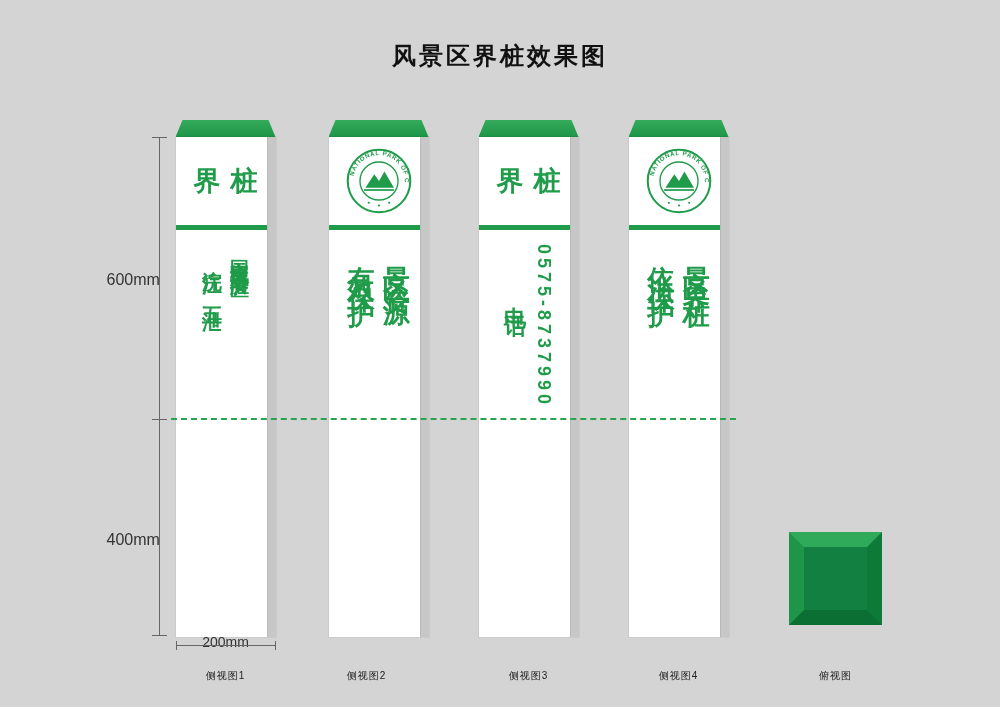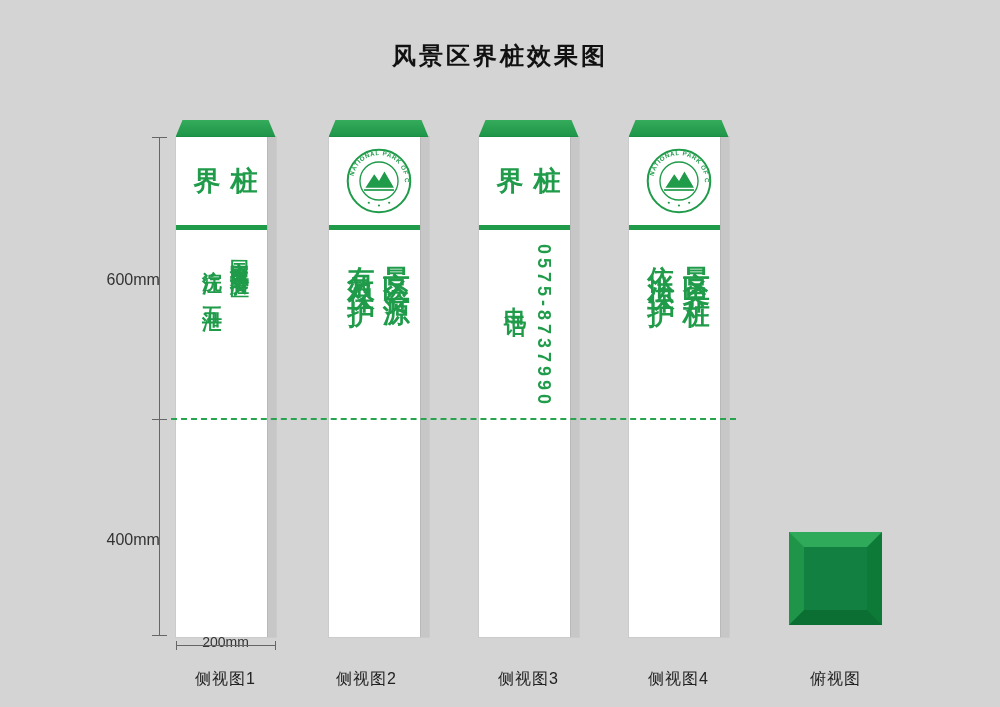--- a/index.html
+++ b/index.html
@@ -165,21 +165,21 @@
     font-size: 14px;
     color: #333;
   }
 
   
   .caption {
     position: absolute;
     top: 657px;
     width: 120px;
     text-align: center;
-    font-size: 16px;
+    font-size: 10px;
     color: #222;
     letter-spacing: 1px;
   }
 
   
   .topview {
     position: absolute;
     top: 520px;
     left: 778px;
     width: 93px;

